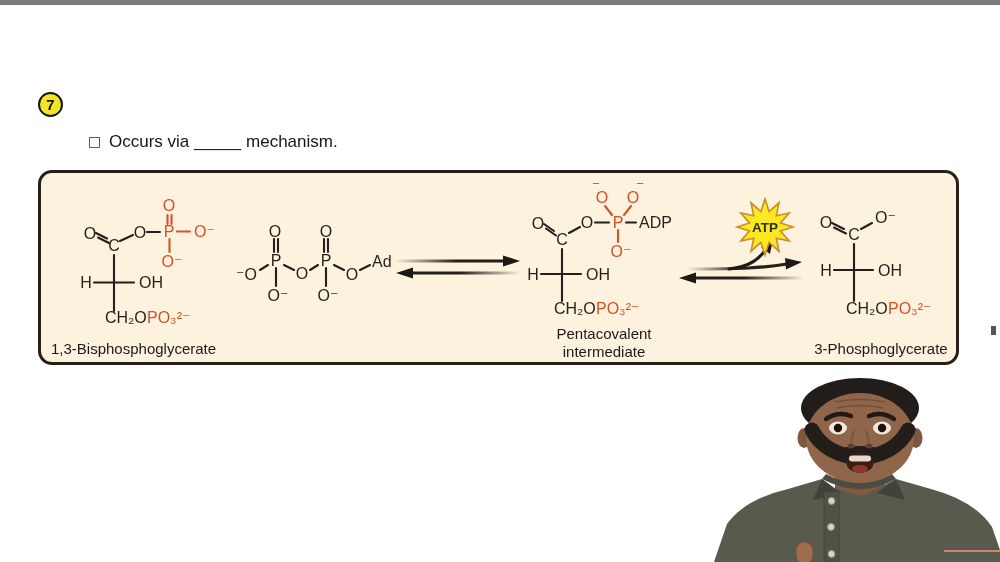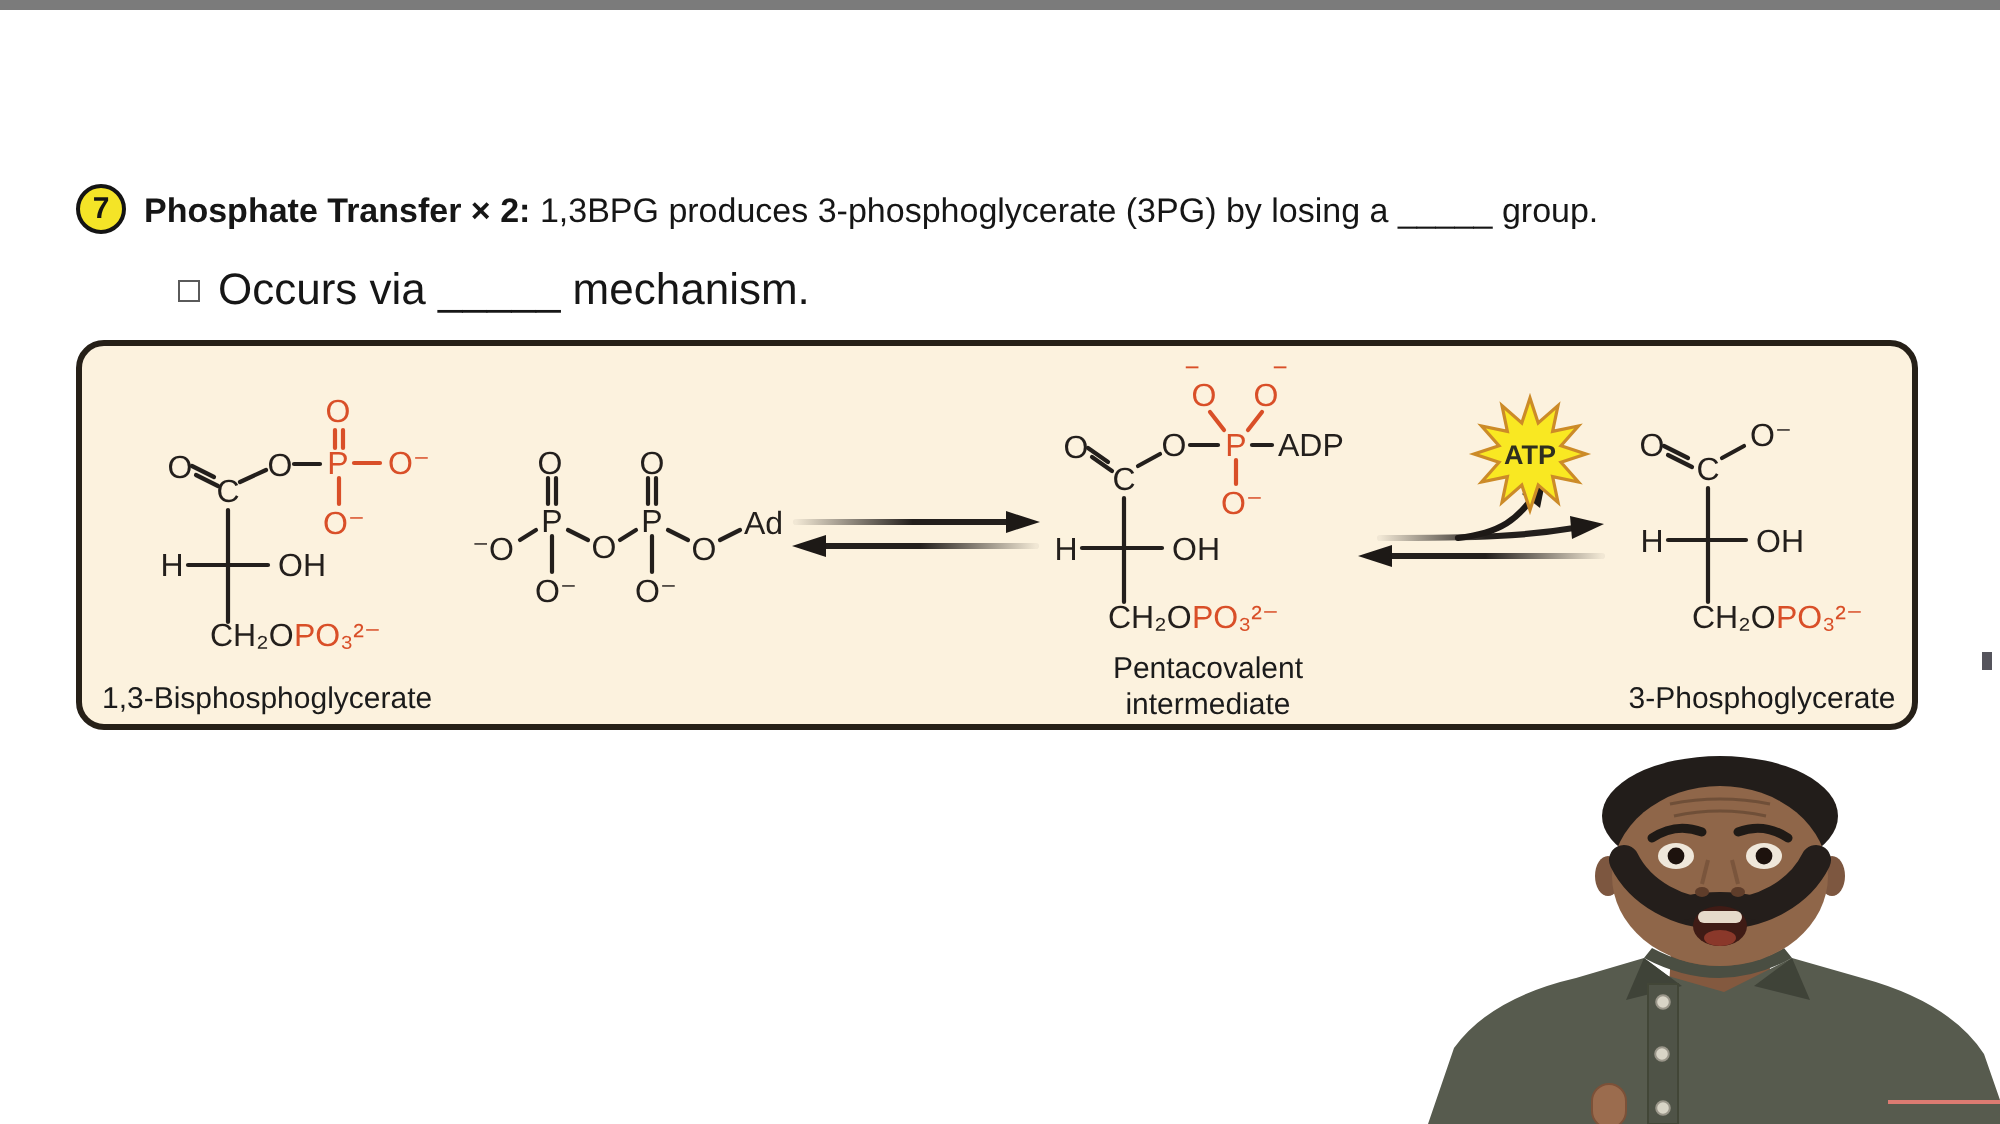--- a/index.html
+++ b/index.html
@@ -10,21 +10,21 @@
   }
   .topbar{position:absolute;left:0;top:0;width:1000px;height:5px;background:#7b7b7b;}
   .header{position:absolute;left:38px;top:92px;width:930px;display:flex;align-items:flex-start;gap:9px;}
   .step-circle{
     flex:0 0 auto;width:21px;height:21px;border-radius:50%;background:#f4e427;
     border:2px solid #141414;display:flex;align-items:center;justify-content:center;
     font-weight:bold;font-size:15px;color:#141414;
   }
   .title{font-size:17px;color:#161616;padding-top:3px;line-height:1.25;}
   .title .b{font-weight:bold;}
-  .subline{position:absolute;left:89px;top:132px;display:flex;align-items:center;gap:9px;font-size:22px;color:#161616;}
+  .subline{position:absolute;left:89px;top:132px;display:flex;align-items:center;gap:9px;font-size:17px;color:#161616;}
   .square{width:9px;height:9px;border:1.5px solid #5a5a5a;background:#fff;flex:0 0 auto;}
   .diagram-box{
     position:absolute;left:38px;top:170px;width:921px;height:195px;
     background:#fcf2de;border:3px solid #262018;border-radius:14px;box-sizing:border-box;
   }
   .diagram-svg{position:absolute;left:0;top:0;}
   .person{position:absolute;left:700px;top:378px;width:300px;height:184px;}
   .edge-mark{position:absolute;left:991px;top:326px;width:5px;height:9px;background:#55545c;}
   
   text{font-family:"Liberation Sans","DejaVu Sans",sans-serif;}
@@ -37,24 +37,20 @@
   .arrowline{stroke-width:3.1;fill:none;stroke-linecap:round;}
 </style>
 </head>
 <body>
 
 <div class="topbar"></div>
 
 <div class="header">
   <div class="step-circle">
     <span>7</span>
-  </div>
-  <div class="title">
-    <span class="b">Phosphate Transfer × 2:</span>
-    <span>1,3BPG produces 3-phosphoglycerate (3PG) by losing a _____ group.</span>
   </div>
 </div>
 
 <div class="subline">
   <span class="square"></span>
   <span>Occurs via _____ mechanism.</span>
 </div>
 
 <div class="diagram-box">
 <svg class="diagram-svg" width="915" height="189" viewBox="0 0 915 189">

